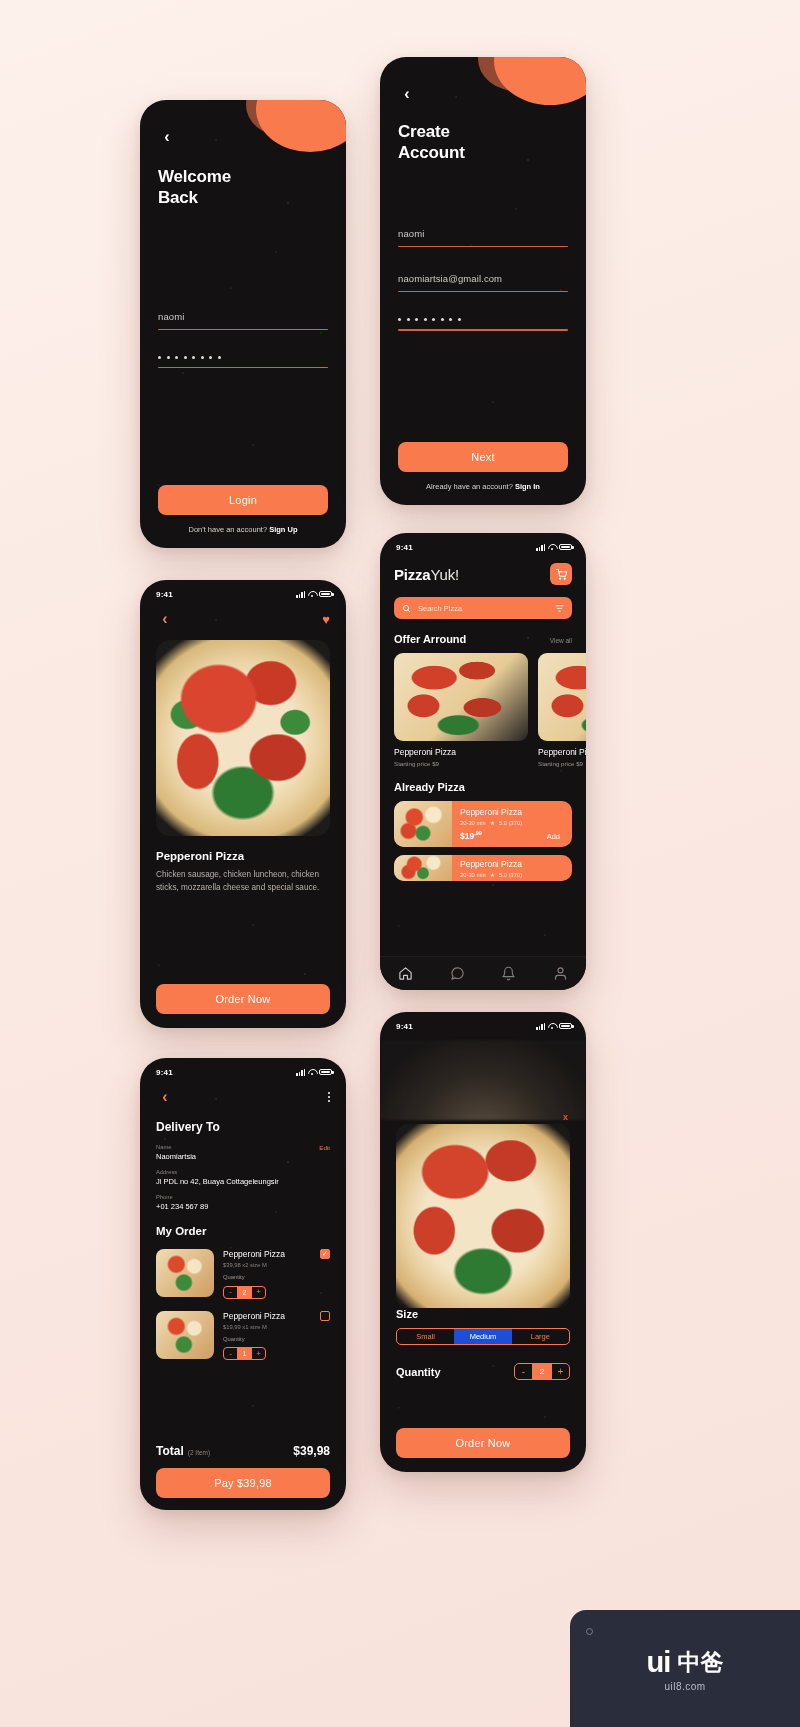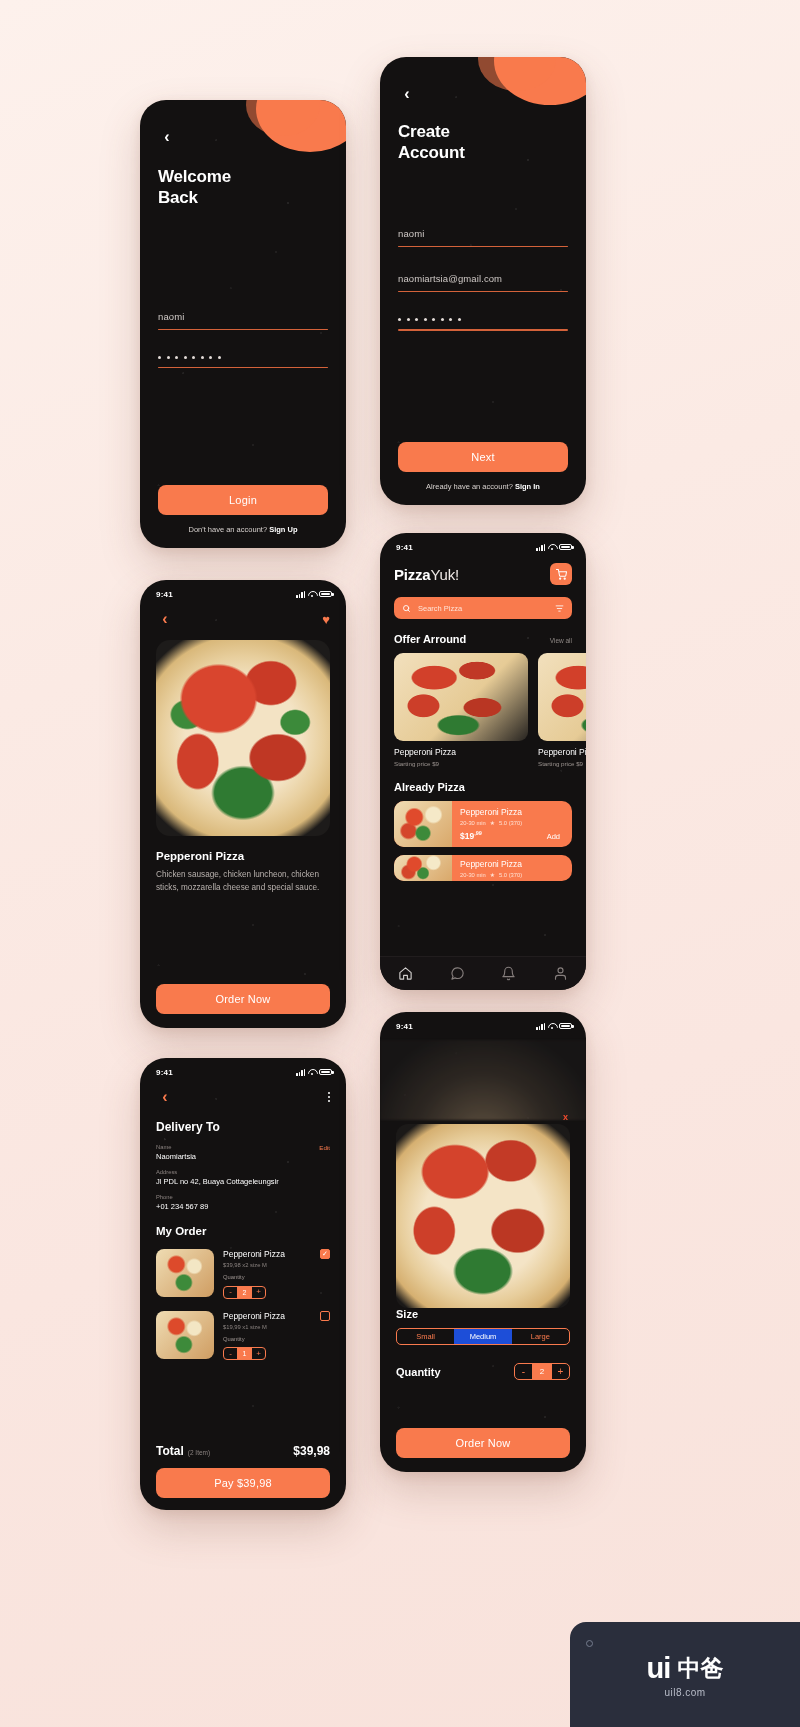--- a/index.html
+++ b/index.html
@@ -197,21 +197,21 @@
   .size-opt.sel { background:#1d4ed8; color:#fff; }
   .q-group { display:inline-flex; align-items:center; border:1px solid #f97a4d;
     border-radius:5px; overflow:hidden; height:17px; }
   .q-btn { width:17px; display:flex; align-items:center; justify-content:center;
     color:#f97a4d; font-size:10px; line-height:1; }
   .q-val { width:20px; background:#f97a4d; color:#fff; font-size:8px;
     display:flex; align-items:center; justify-content:center; align-self:stretch; }
 
   
   .wm {
-    position:absolute; right:0; bottom:0; width:230px; height:105px;
+    position:absolute; right:0; bottom:0; width:230px; height:117px;
     background:#2a2e3c; border-top-left-radius:16px;
     display:flex; flex-direction:column; align-items:center; justify-content:center; gap:2px;
   }
   .wm-row { display:flex; align-items:center; gap:7px; }
   .wm-ui { color:#fff; font-size:29px; font-weight:bold; letter-spacing:-1px; }
   .wm-cn { color:#fff; font-size:23px; font-weight:bold; }
   .wm-sub { color:#b9bdc9; font-size:10px; letter-spacing:.5px; }
 </style>
 </head>
 <body>

